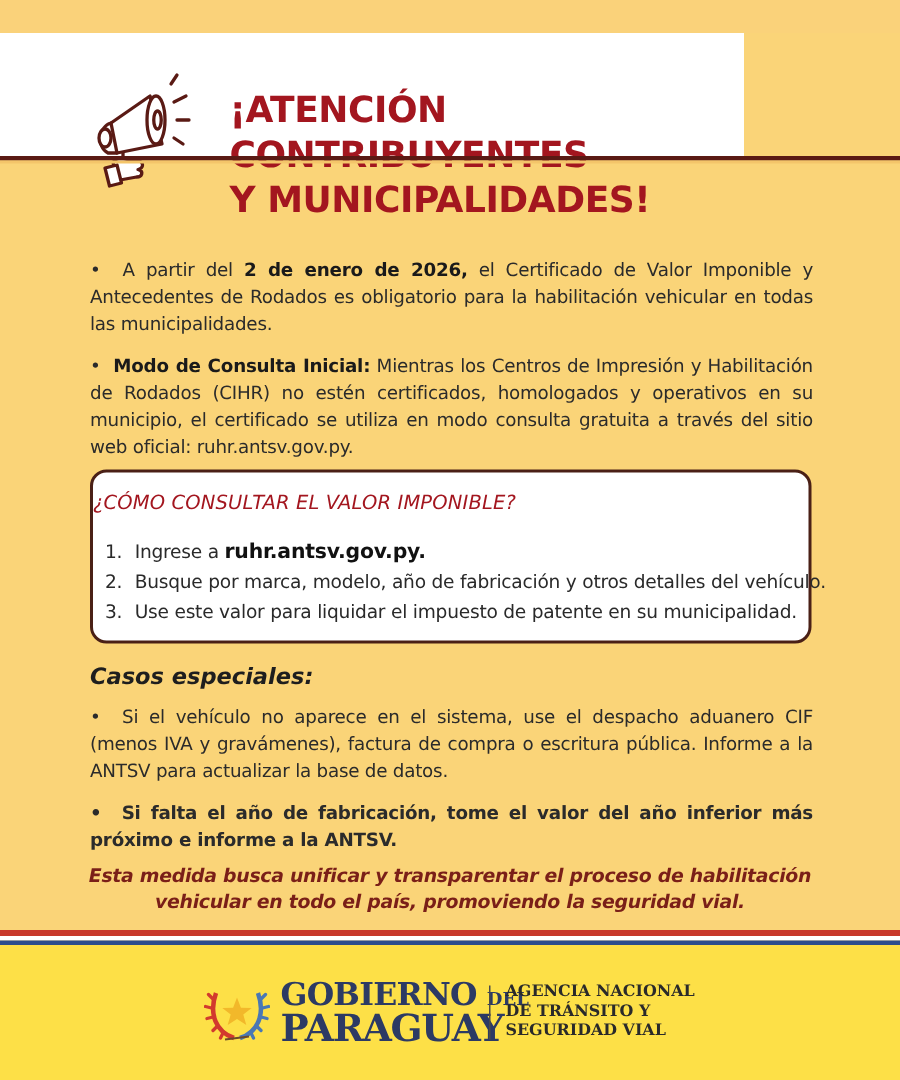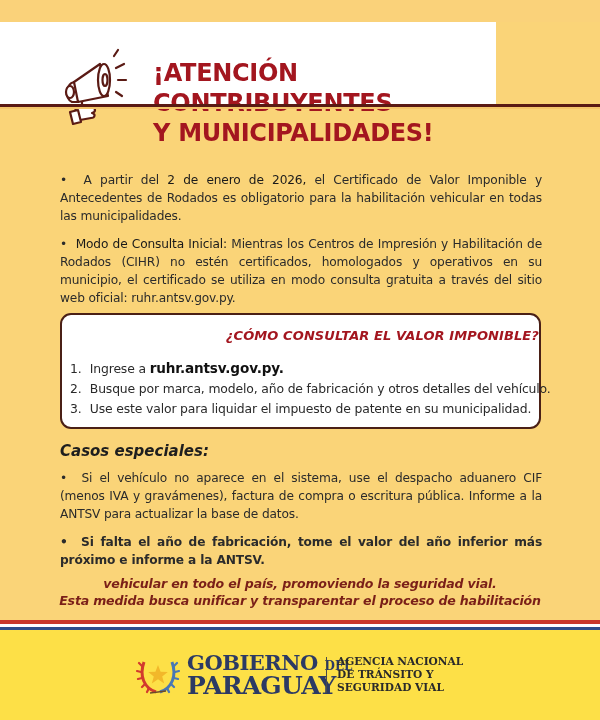--- a/index.html
+++ b/index.html
@@ -27,30 +27,30 @@
     .content { position: absolute; left: 60px; width: 482px; }
     .intro {
       top: 118px;
       font-style: italic; font-weight: bold; font-size: 14.6px; line-height: 21px;
       color: #1e1e1e; letter-spacing: -0.2px;
     }
     .para {
       font-size: 12.2px; line-height: 18px; color: #2b2b2b;
       text-align: justify; letter-spacing: -0.15px;
     }
-    .para b { font-weight: normal; color: #1a1a1a; }
+    .para b { font-weight: bold; color: #1a1a1a; }
     .p1 { top: 171px; }
     .p2 { top: 235px; }
     .box {
       position: absolute; left: 60px; top: 313px; width: 481px; height: 116px;
       background: #ffffff; border: 2px solid #4a2016; border-radius: 11px;
     }
     .box-title {
-      position: absolute; left: 0; top: 13px; width: 100%; text-align: right;
-      font-style: italic; font-weight: bold; font-size: 13px; color: #a3161f;
+      position: absolute; left: 0; top: 13px; width: 100%; text-align: left;
+      font-style: italic; font-weight: normal; font-size: 13px; color: #a3161f;
       letter-spacing: 0.1px;
     }
     .box-list { position: absolute; left: 8px; top: 43px; width: 470px; list-style: none; }
     .box-list li { font-size: 12.4px; line-height: 20px; color: #2a2a2a; white-space: nowrap; letter-spacing: -0.15px; }
     .box-list li .num { display: inline-block; width: 16px; }
     .box-list li b { font-size: 13.6px; font-weight: bold; color: #111; }
     .cases-title {
       top: 442px; font-style: italic; font-weight: bold; font-size: 15px; color: #1e1e1e;
     }
     .p3 { top: 469px; }
@@ -152,22 +152,22 @@
   <span>•</span>&nbsp;
   <span>Si el vehículo no aparece en el sistema, use el despacho aduanero CIF (menos IVA y gravámenes), factura de compra o escritura pública. Informe a la ANTSV para actualizar la base de datos.</span>
 </p>
 
 <p class="content para p4">
   <span>•</span>&nbsp;
   <span>Si falta el año de fabricación, tome el valor del año inferior más próximo e informe a la ANTSV.</span>
 </p>
 
 <div class="closing">
+  <div>Esta medida busca unificar y transparentar el proceso de habilitación</div>
   <div>vehicular en todo el país, promoviendo la seguridad vial.</div>
-  <div>Esta medida busca unificar y transparentar el proceso de habilitación</div>
 </div>
 
 <div class="stripe-red"></div>
 <div class="stripe-white"></div>
 <div class="stripe-blue"></div>
 
 <footer class="footer">
   <svg class="seal" viewBox="0 0 44 44">
 
     <path d="M20 40 C8 36 3 24 8 10" fill="none" stroke="#d23a2e" stroke-width="3"></path>

